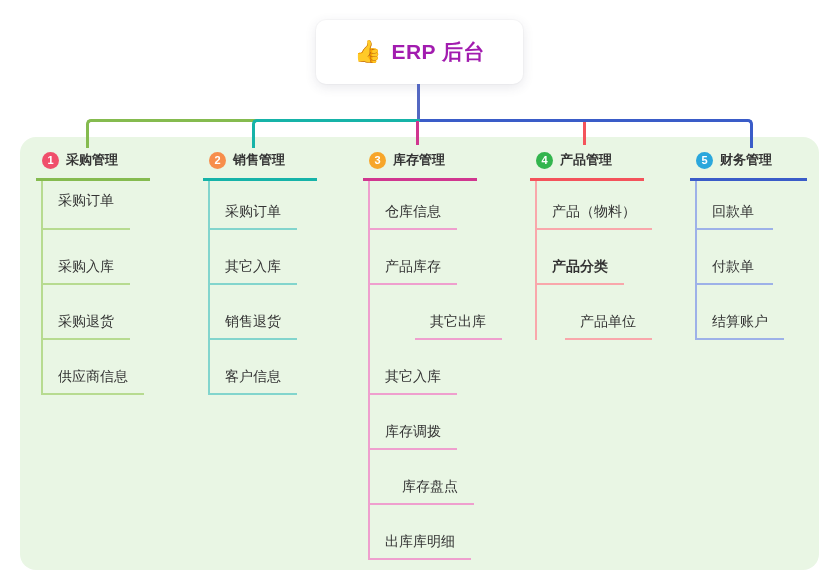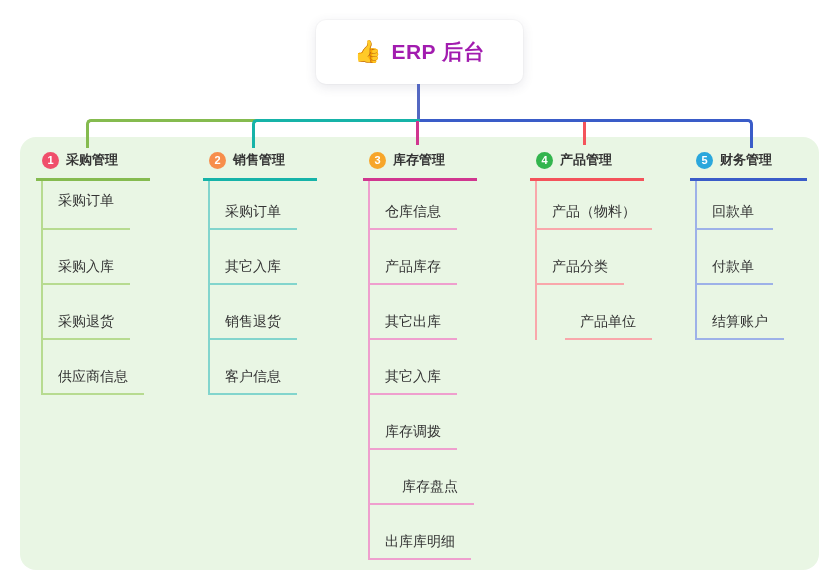--- a/index.html
+++ b/index.html
@@ -99,21 +99,21 @@
           <span class="badge" style="background: rgb(247, 166, 42);">3</span>
           <span class="branch-label">库存管理</span>
         </div>
         <div class="children" style="border-left-color: rgb(239, 159, 206);">
           <div class="child" style="border-bottom-color: rgb(239, 159, 206);">
             <span>仓库信息</span>
           </div>
           <div class="child" style="border-bottom-color: rgb(239, 159, 206);">
             <span>产品库存</span>
           </div>
-          <div class="child" style="border-bottom-color: rgb(239, 159, 206);">
+          <div class="child" style="border-bottom-color: rgb(239, 159, 206); margin-left: 45px;">
             <span>其它出库</span>
           </div>
           <div class="child" style="border-bottom-color: rgb(239, 159, 206);">
             <span>其它入库</span>
           </div>
           <div class="child" style="border-bottom-color: rgb(239, 159, 206);">
             <span>库存调拨</span>
           </div>
           <div class="child" style="border-bottom-color: rgb(239, 159, 206); padding-left: 32px;">
             <span>库存盘点</span>
@@ -125,21 +125,21 @@
       </div>
       <div class="branch" style="left: 530px;">
         <div class="branch-title" style="width: 114px; border-bottom-color: rgb(244, 83, 91);">
           <span class="badge" style="background: rgb(51, 181, 78);">4</span>
           <span class="branch-label">产品管理</span>
         </div>
         <div class="children" style="border-left-color: rgb(249, 167, 171);">
           <div class="child" style="border-bottom-color: rgb(249, 167, 171);">
             <span>产品（物料）</span>
           </div>
-          <div class="child" style="border-bottom-color: rgb(249, 167, 171);">
+          <div class="child" style="border-bottom-color: rgb(249, 167, 171); font-weight: bold;">
             <span>产品分类</span>
           </div>
           <div class="child" style="border-bottom-color: rgb(249, 167, 171); margin-left: 28px;">
             <span>产品单位</span>
           </div>
         </div>
       </div>
       <div class="branch" style="left: 690px;">
         <div class="branch-title" style="width: 117px; border-bottom-color: rgb(58, 92, 200);">
           <span class="badge" style="background: rgb(42, 167, 220);">5</span>

